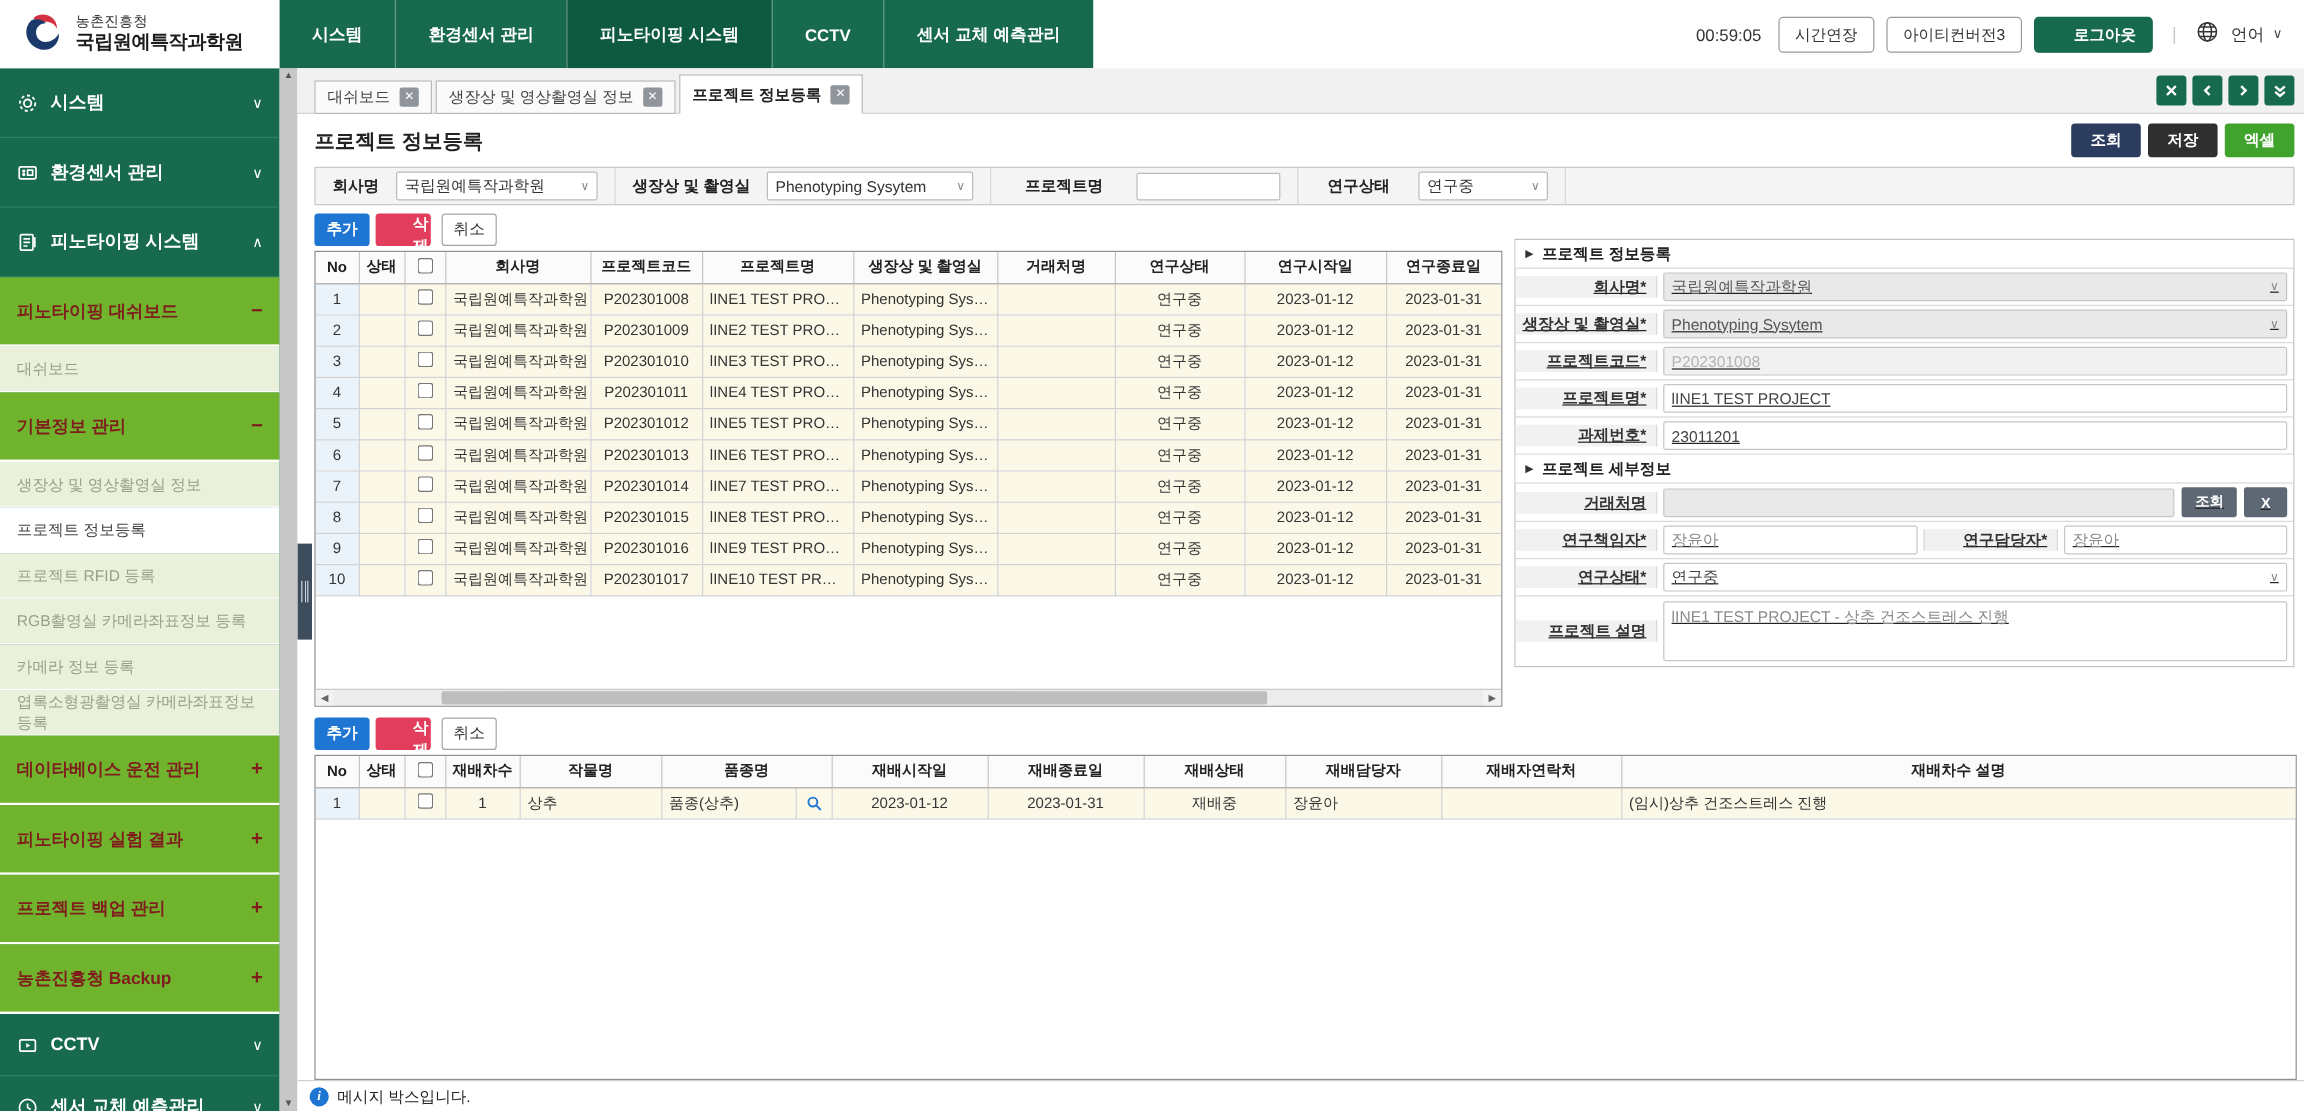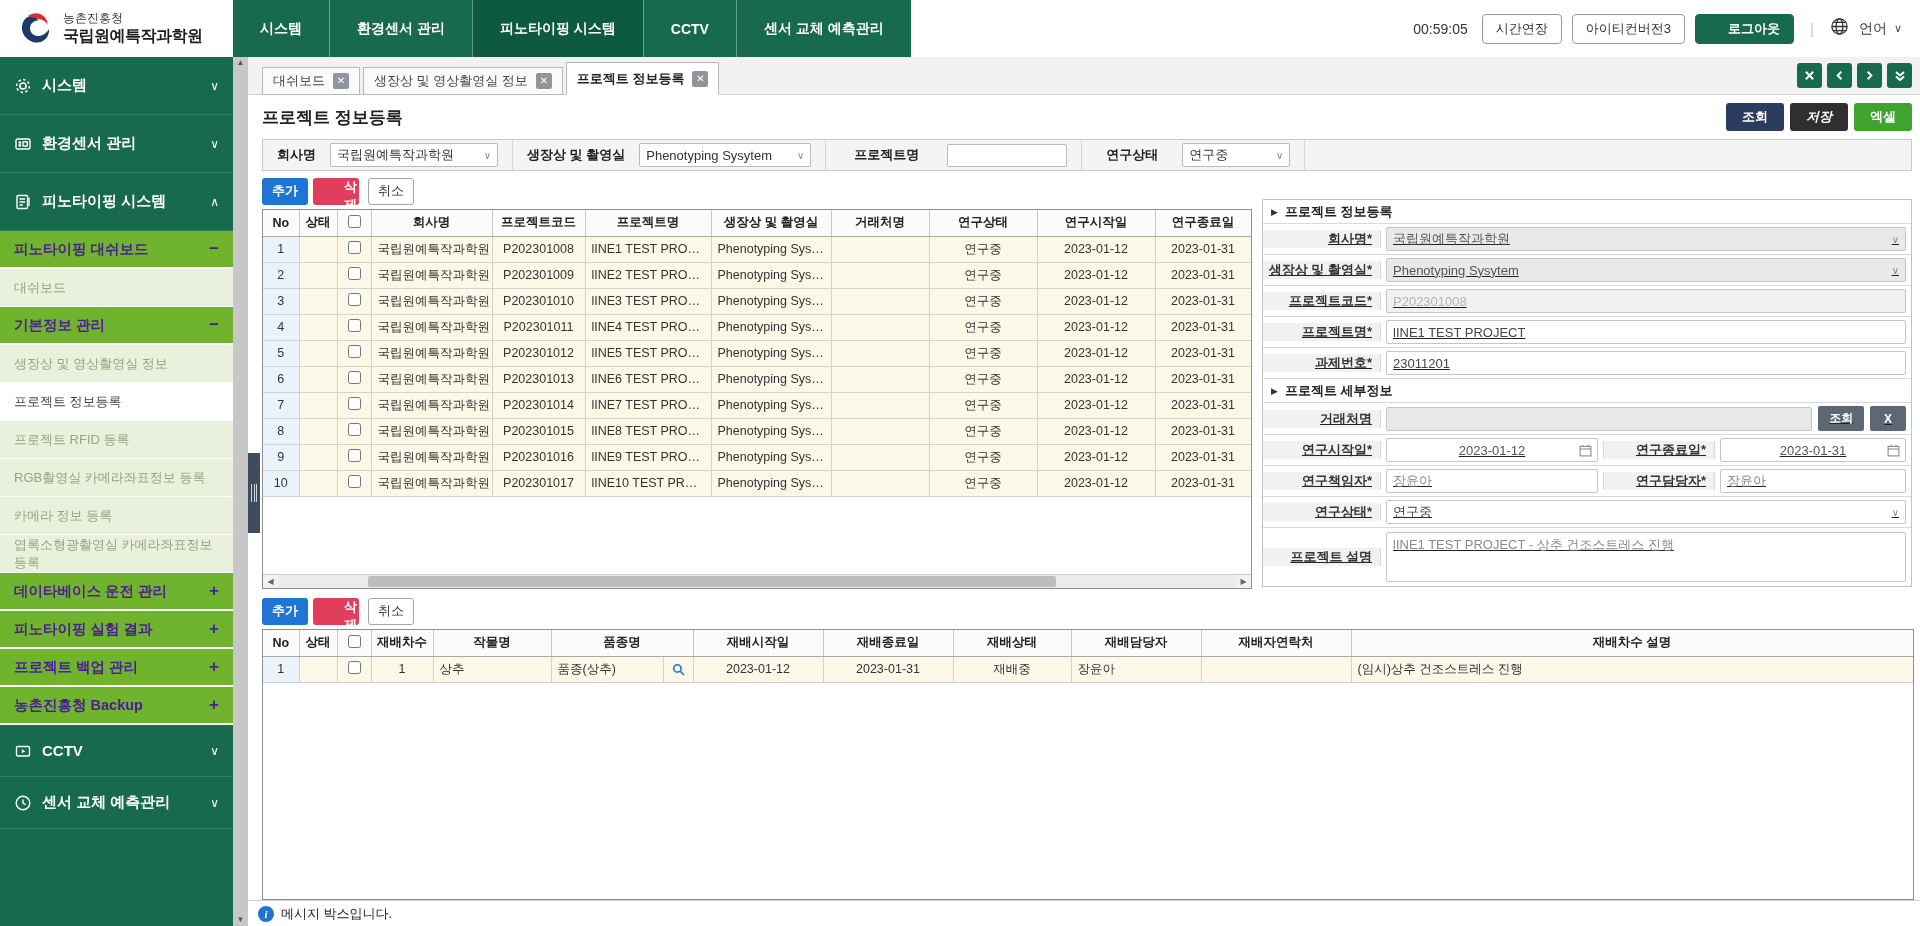--- a/index.html
+++ b/index.html
@@ -23,21 +23,21 @@
   .lang .chev { font-size:11px; color:#444; }
 
   
   .layout { display:flex; height:869px; position:relative; }
 
   
   .sidebar { width:233px; background:#176a4e; overflow:hidden; flex:0 0 auto; }
   .sb-top { height:58px; display:flex; align-items:center; gap:10px; padding:0 14px; color:#fff; font-size:15px; font-weight:bold; border-bottom:1px solid #2e8062; cursor:pointer; }
   .sb-top .grow, .sb-group .grow { flex:1; }
   .sb-chev { font-size:12px; font-weight:normal; }
-  .sb-group { height:38px; display:flex; align-items:center; padding:0 14px; background:#70b42e; color:#4c1d95; font-size:14.5px; font-weight:bold; border-bottom:2px solid #fff; cursor:pointer; }
+  .sb-group { height:58px; display:flex; align-items:center; padding:0 14px; background:#70b42e; color:#7f1d1d; font-size:14.5px; font-weight:bold; border-bottom:2px solid #fff; cursor:pointer; }
   .sb-toggle { font-size:17px; font-weight:bold; }
   .sb-sub { height:38px; display:flex; align-items:center; padding:0 14px; background:#e9f0dc; color:#96a287; font-size:13px; border-bottom:1px solid #fff; cursor:pointer; }
   .sb-sub.selected { background:#fff; color:#444; }
   .sb-icon { display:flex; align-items:center; }
 
   
   .vscroll { width:15px; background:#c7c7c7; flex:0 0 auto; display:flex; flex-direction:column; justify-content:space-between; align-items:center; padding:2px 0; }
   .vscroll .arr { font-size:8px; color:#555; line-height:1; }
 
   
@@ -52,21 +52,21 @@
   .tab.active { height:33px; background:#fff; border-bottom:1px solid #fff; font-weight:bold; color:#222; }
   .tab-close { width:16px; height:16px; background:#8f959b; color:#fff; font-size:10px; line-height:16px; text-align:center; border-radius:2px; cursor:pointer; }
   .tabnav { margin-left:auto; display:flex; gap:5px; align-items:center; padding-bottom:6px; }
   .tn-btn { width:25px; height:25px; background:#176a4e; border-radius:3px; display:flex; align-items:center; justify-content:center; cursor:pointer; }
 
   .title-row { height:44px; display:flex; align-items:center; }
   .page-title { font-size:17px; font-weight:bold; color:#222; }
   .title-btns { margin-left:auto; display:flex; gap:6px; }
   .tbtn { width:58px; height:28px; border:none; border-radius:3px; color:#fff; font-size:13px; font-weight:bold; cursor:pointer; font-family:inherit; }
   .tbtn.search { background:#2b3c5e; }
-  .tbtn.save { background:#2f2f2f;font-style:italic; }
+  .tbtn.save { background:#2f2f2f; }
   .tbtn.excel { background:#3fa32d; }
 
   
   .filter-bar { height:32px; width:1650px; border:1px solid #c9c9c9; background:#f4f4f4; display:flex; align-items:center; font-size:13px; }
   .f-label { font-weight:bold; color:#222; text-align:center; padding:0 14px; }
   .f-cell { display:flex; align-items:center; height:100%; border-right:1px solid #d8d8d8; padding-right:14px; }
   .f-cell.nogap { padding-right:0; border-right:none; }
   .f-cell .f-label { border-right:none; }
   .sel { background:#fff; border:1px solid #bbb; border-radius:2px; height:24px; display:flex; align-items:center; padding:0 6px; gap:6px; color:#333; cursor:pointer; }
   .sel .arrow { margin-left:auto; color:#888; font-size:10px; }
@@ -576,46 +576,20 @@
         <div class="p-section">
           <span class="p-arrow">▶</span>
           <span>프로젝트 세부정보</span>
         </div>
         <div class="p-row">
           <div class="p-label">거래처명</div>
           <div class="p-field">
             <input class="ctl disabled" disabled="" value="" style="">
             <button class="pbtn search">조회</button>
             <button class="pbtn clear">X</button>
-          </div>
-        </div>
-        <div class="p-row">
-          <div class="p-label">연구시작일*</div>
-          <div class="p-field fixed" style="width:222px">
-            <div class="ctl date">
-              <span>2023-01-12</span>
-              <span class="cal">
-                <svg width="13" height="13" viewBox="0 0 12 12" fill="none" stroke="#888" stroke-width="1">
-                  <rect x="1" y="2.2" width="10" height="8.8"></rect>
-                    <path d="M1 4.6 H11 M3.6 0.8 V2.8 M8.4 0.8 V2.8"></path>
-                </svg>
-              </span>
-            </div>
-          </div>
-          <div class="p-label mid">연구종료일*</div>
-          <div class="p-field">
-            <div class="ctl date">
-              <span>2023-01-31</span>
-              <span class="cal">
-                <svg width="13" height="13" viewBox="0 0 12 12" fill="none" stroke="#888" stroke-width="1">
-                  <rect x="1" y="2.2" width="10" height="8.8"></rect>
-                    <path d="M1 4.6 H11 M3.6 0.8 V2.8 M8.4 0.8 V2.8"></path>
-                </svg>
-              </span>
-            </div>
           </div>
         </div>
         <div class="p-row">
           <div class="p-label">연구책임자*</div>
           <div class="p-field fixed" style="width:222px">
             <input class="ctl person" value="장윤아" style="">
           </div>
           <div class="p-label mid">연구담당자*</div>
           <div class="p-field">
             <input class="ctl person" value="장윤아" style="">

